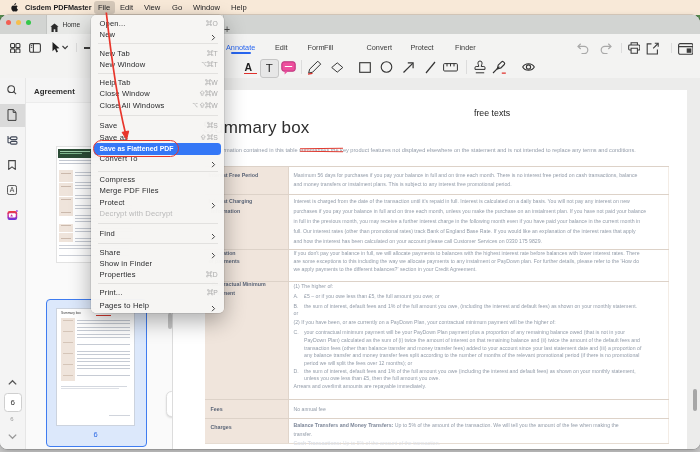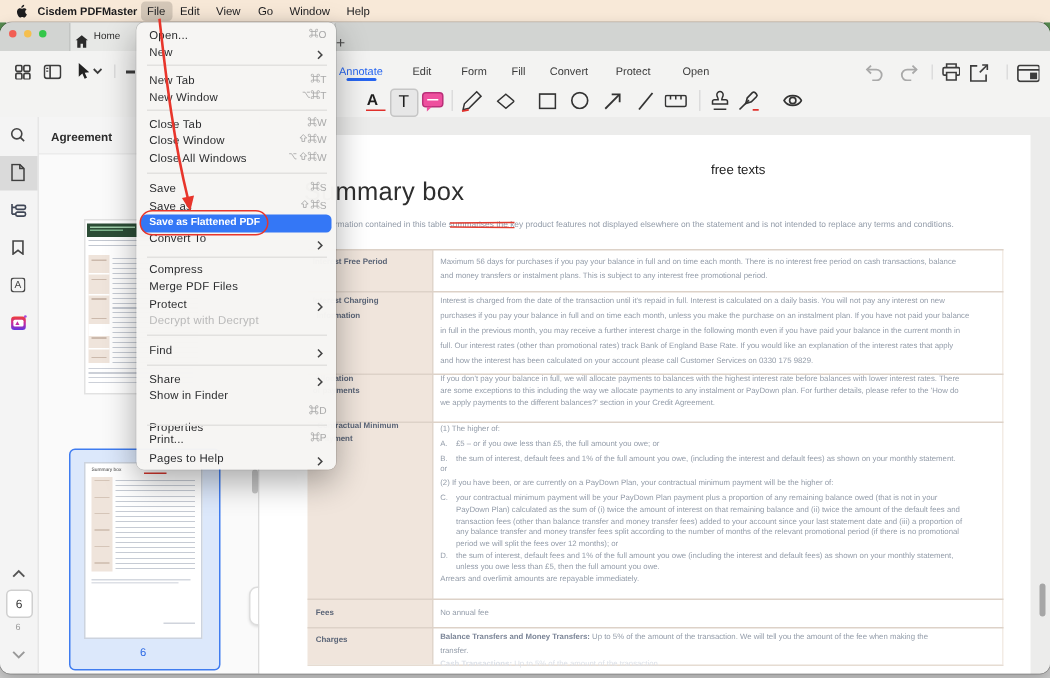--- a/index.html
+++ b/index.html
@@ -82,24 +82,24 @@
     <svg class="ic" style="left:52px;top:8px" width="16" height="11" viewBox="0 0 16 11" fill="none">
           <path fill="#222" d="M0.5 0 L0.5 9.2 2.9 7 4.4 10.5 6 9.8 4.5 6.5 7.5 6.2 Z"></path>
           <path d="M10.5 4 l2.6 2.6 2.6-2.6" stroke="#3c3c3c" stroke-width="1.2"></path>
         </svg>
     <div class="vsep" style="left:75.5px;top:8.5px;height:9px"></div>
     <div class="ab" style="left:84px;top:13.3px;width:6px;height:1.4px;background:#3c3c3c"></div>
     <div class="lab nw" style="left:226px;top:8.7px;color:#2866f0">Annotate</div>
     <div class="ab" style="left:230.5px;top:18.2px;width:20.5px;height:1.5px;border-radius:1px;background:#2866f0"></div>
     <div class="lab nw" style="left:275px;top:8.7px">Edit</div>
     <div class="lab nw" style="left:307.5px;top:8.7px">Form</div>
-    <div class="lab nw" style="left:341px;top:8.7px">Fill</div>
+    <div class="lab nw" style="left:324px;top:8.7px">Fill</div>
     <div class="lab nw" style="left:366.5px;top:8.7px">Convert</div>
     <div class="lab nw" style="left:410.5px;top:8.7px">Protect</div>
-    <div class="lab nw" style="left:455px;top:8.7px">Open</div>
+    <div class="lab nw" style="left:455px;top:8.7px">Finder</div>
     <svg class="ic" style="left:577px;top:9px" width="12" height="11" viewBox="0 0 12 11" fill="none" stroke="#a9a9a9" stroke-width="1.2">
           <path d="M3.7 0.8 1 3.4 3.7 6"></path>
           <path d="M1 3.4h6.2a3.6 3.6 0 0 1 0 7.2H4.5"></path>
         </svg>
     <svg class="ic" style="left:599.5px;top:9px" width="12" height="11" viewBox="0 0 12 11" fill="none" stroke="#a9a9a9" stroke-width="1.2">
           <path d="M8.3 0.8 11 3.4 8.3 6"></path>
           <path d="M11 3.4H4.8a3.6 3.6 0 0 0 0 7.2h2.7"></path>
         </svg>
     <div class="vsep" style="left:621px;top:9px;height:10px"></div>
     <svg class="ic" style="left:627.5px;top:8px" width="12.5" height="12" viewBox="0 0 13 12.5" fill="none" stroke="#3c3c3c" stroke-width="1.1">
@@ -331,21 +331,21 @@
       <div class="sc" style="top:32.5px"><svg class="g" width="6.4" height="6.4" viewBox="0 0 10 10">
           <use href="#cmd"></use>
         </svg>T</div>
 <div class="mi" style="top:43.5px">New Window</div>
       <div class="sc" style="top:43.5px"><svg class="g" width="6.4" height="6.4" viewBox="0 0 10 10">
           <use href="#opt"></use>
         </svg><svg class="g" width="6.4" height="6.4" viewBox="0 0 10 10">
           <use href="#cmd"></use>
         </svg>T</div>
 <div class="msep" style="top:57.7px"></div>
-<div class="mi" style="top:62.2px">Close Tab</div>
+<div class="mi" style="top:62.2px">Help Tab</div>
       <div class="sc" style="top:62.2px"><svg class="g" width="6.4" height="6.4" viewBox="0 0 10 10">
           <use href="#cmd"></use>
         </svg>W</div>
 <div class="mi" style="top:73.2px">Close Window</div>
       <div class="sc" style="top:73.2px"><svg class="g" width="6.4" height="6.4" viewBox="0 0 10 10">
           <use href="#shf"></use>
         </svg><svg class="g" width="6.4" height="6.4" viewBox="0 0 10 10">
           <use href="#cmd"></use>
         </svg>W</div>
 <div class="mi" style="top:85.2px">Close All Windows</div>
@@ -386,21 +386,21 @@
 <div class="mi" style="top:212.5px">Find</div>
       <div class="ch" style="top:212.5px"><svg width="5" height="11" viewBox="0 0 5 11" fill="none" stroke="#444" stroke-width="1">
           <path d="M1 3l2.6 2.6L1 8.2"></path>
         </svg></div>
 <div class="msep" style="top:227.5px"></div>
 <div class="mi" style="top:231.5px">Share</div>
       <div class="ch" style="top:231.5px"><svg width="5" height="11" viewBox="0 0 5 11" fill="none" stroke="#444" stroke-width="1">
           <path d="M1 3l2.6 2.6L1 8.2"></path>
         </svg></div>
 <div class="mi" style="top:242.5px">Show in Finder</div>
-<div class="mi" style="top:264px">Properties</div>
+<div class="mi" style="top:254px">Properties</div>
       <div class="sc" style="top:254px"><svg class="g" width="6.4" height="6.4" viewBox="0 0 10 10">
           <use href="#cmd"></use>
         </svg>D</div>
 <div class="msep" style="top:267.5px"></div>
 <div class="mi" style="top:272px">Print...</div>
       <div class="sc" style="top:272px"><svg class="g" width="6.4" height="6.4" viewBox="0 0 10 10">
           <use href="#cmd"></use>
         </svg>P</div>
 <div class="mi" style="top:284.5px">Pages to Help</div>
       <div class="ch" style="top:284.5px"><svg width="5" height="11" viewBox="0 0 5 11" fill="none" stroke="#444" stroke-width="1">

